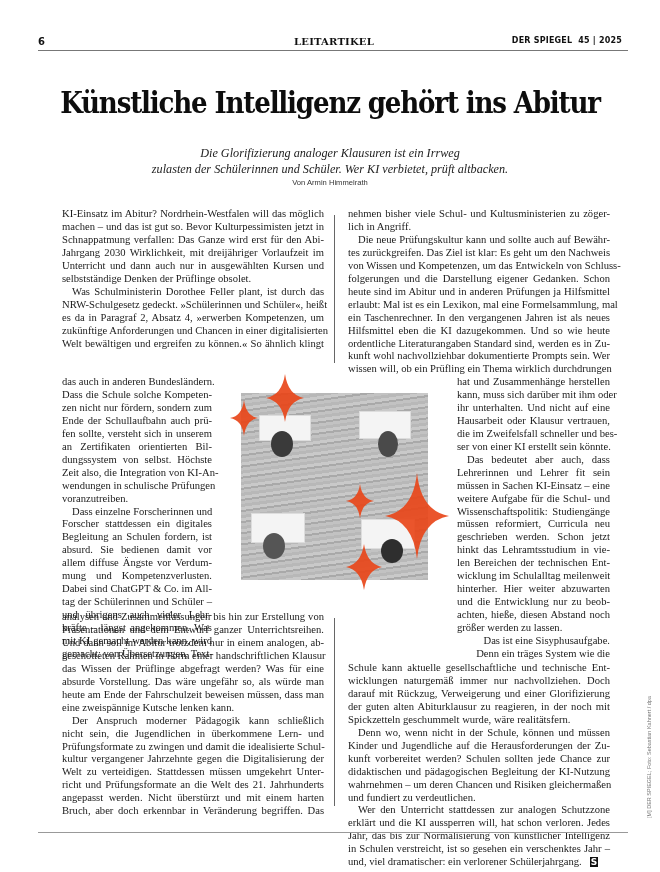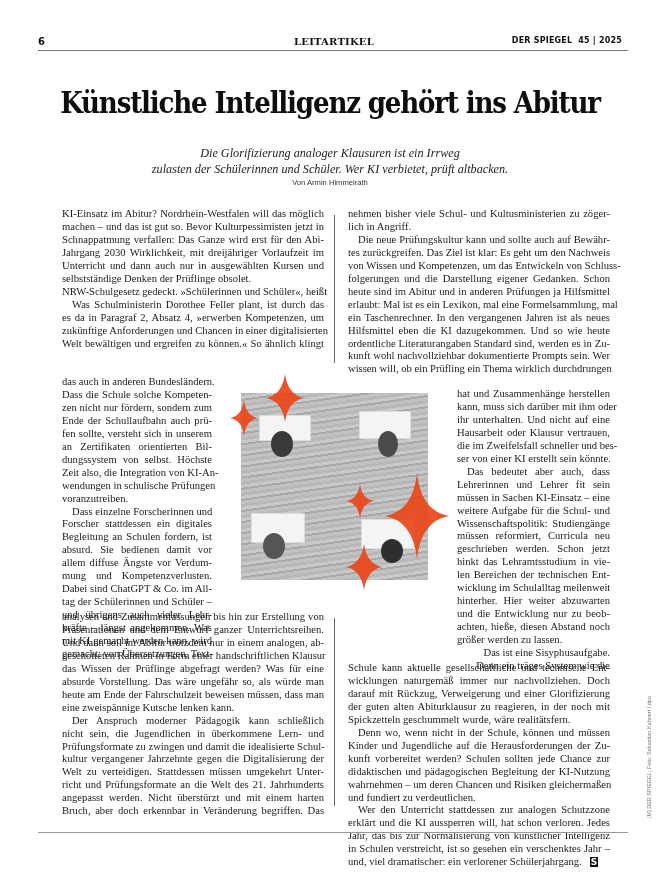--- a/index.html
+++ b/index.html
@@ -41,22 +41,22 @@
 </div>
 <div class="byline">Von Armin Himmelrath</div>
 
 <div class="txt" id="lc-top" style="left:62px; top:208px; width:262px;">
     <span class="l">KI-Einsatz im Abitur? Nordrhein-Westfalen will das möglich</span>
     <span class="l">machen – und das ist gut so. Bevor Kulturpessimisten jetzt in</span>
     <span class="l">Schnappatmung verfallen: Das Ganze wird erst für den Abi-</span>
     <span class="l">Jahrgang 2030 Wirklichkeit, mit dreijähriger Vorlaufzeit im</span>
     <span class="l">Unterricht und dann auch nur in ausgewählten Kursen und</span>
     <span class="l end">selbstständige Denken der Prüflinge obsolet.</span>
+    <span class="l" style="padding-left: 10px;">Was Schulministerin Dorothee Feller plant, ist durch das</span>
     <span class="l">NRW-Schulgesetz gedeckt. »Schülerinnen und Schüler«, heißt</span>
-    <span class="l" style="padding-left: 10px;">Was Schulministerin Dorothee Feller plant, ist durch das</span>
     <span class="l">es da in Paragraf 2, Absatz 4, »erwerben Kompetenzen, um</span>
     <span class="l">zukünftige Anforderungen und Chancen in einer digitalisierten</span>
     <span class="l">Welt bewältigen und ergreifen zu können.« So ähnlich klingt</span>
   </div>
 
 <div class="txt" id="lc-wrap" style="left:62px; top:376px; width:150px;">
     <span class="l end">das auch in anderen Bundesländern.</span>
     <span class="l">Dass die Schule solche Kompeten-</span>
     <span class="l">zen nicht nur fördern, sondern zum</span>
     <span class="l">Ende der Schullaufbahn auch prü-</span>
@@ -110,21 +110,21 @@
     <span class="l">von Wissen und Kompetenzen, um das Entwickeln von Schluss-</span>
     <span class="l">folgerungen und die Darstellung eigener Gedanken. Schon</span>
     <span class="l">heute sind im Abitur und in anderen Prüfungen ja Hilfsmittel</span>
     <span class="l">erlaubt: Mal ist es ein Lexikon, mal eine Formelsammlung, mal</span>
     <span class="l">ein Taschenrechner. In den vergangenen Jahren ist als neues</span>
     <span class="l">Hilfsmittel eben die KI dazugekommen. Und so wie heute</span>
     <span class="l">ordentliche Literaturangaben Standard sind, werden es in Zu-</span>
     <span class="l">kunft wohl nachvollziehbar dokumentierte Prompts sein. Wer</span>
     <span class="l">wissen will, ob ein Prüfling ein Thema wirklich durchdrungen</span>
   </div>
-<div class="txt" id="rc-wrap" style="left:457px; top:376px; width:153px;margin-top:12px;">
+<div class="txt" id="rc-wrap" style="left:457px; top:376px; width:153px;">
     <span class="l">hat und Zusammenhänge herstellen</span>
     <span class="l">kann, muss sich darüber mit ihm oder</span>
     <span class="l">ihr unterhalten. Und nicht auf eine</span>
     <span class="l">Hausarbeit oder Klausur vertrauen,</span>
     <span class="l">die im Zweifelsfall schneller und bes-</span>
     <span class="l end">ser von einer KI erstellt sein könnte.</span>
     <span class="l" style="padding-left: 10px;">Das bedeutet aber auch, dass</span>
     <span class="l">Lehrerinnen und Lehrer fit sein</span>
     <span class="l">müssen in Sachen KI-Einsatz – eine</span>
     <span class="l">weitere Aufgabe für die Schul- und</span>

